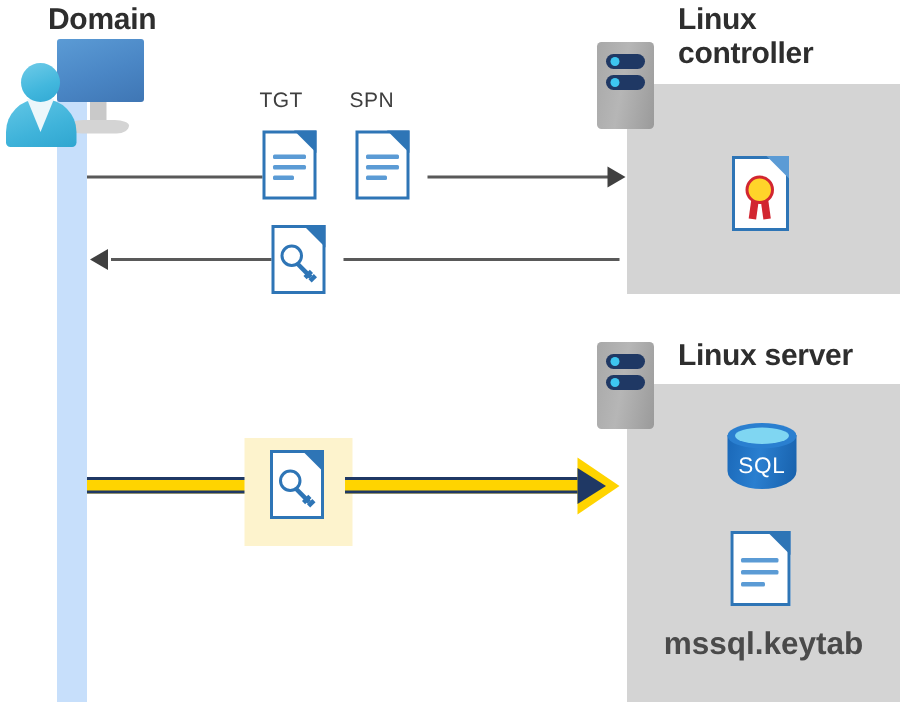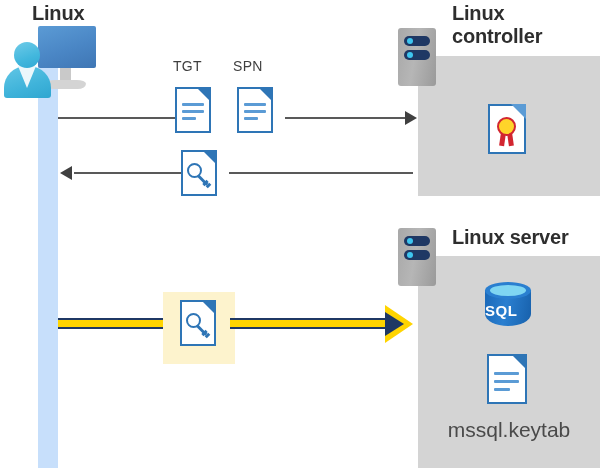--- a/index.html
+++ b/index.html
@@ -267,35 +267,36 @@
     position: absolute;
     left: 5px; top: 3px;
     width: 36px; height: 11px;
     border-radius: 50%;
     background: #7fd6f2;
   }
   .sql-text {
     position: absolute;
     left: 0; top: 20px;
     width: 46px;
-    text-align: left;
+    text-align: center;
     color: #ffffff;
-    font-weight: bold;
+    font-weight: normal;
     font-size: 15px;
     letter-spacing: 0.5px;
   }
 
   
   #keytab-caption {
     position: absolute;
     left: 418px; top: 418px;
     width: 182px;
     text-align: center;
     font-size: 21px;
     color: #4a4a4a;
+    font-weight: bold;
   }
 
   
   .thin-line {
     position: absolute;
     height: 2px;
     background: #595959;
   }
   #line1a { left: 58px;  top: 117px; width: 118px; }
   #line1b { left: 285px; top: 117px; width: 128px; }
@@ -356,21 +357,21 @@
     border-top: 12px solid transparent;
     border-bottom: 12px solid transparent;
     border-left: 19px solid #1f3864;
   }
 </style>
 </head>
 <body>
 
 <div id="diagram">
 
-  <div class="title" id="title-client">Linux</div>
+  <div class="title" id="title-client">Domain</div>
 
   <div id="client-lifeline"></div>
 
   <div id="client-icon">
     <div class="mon-screen"></div>
     <div class="mon-neck"></div>
     <div class="mon-base"></div>
     <div class="person-body"></div>
     <div class="person-collar"></div>
     <div class="person-head"></div>

